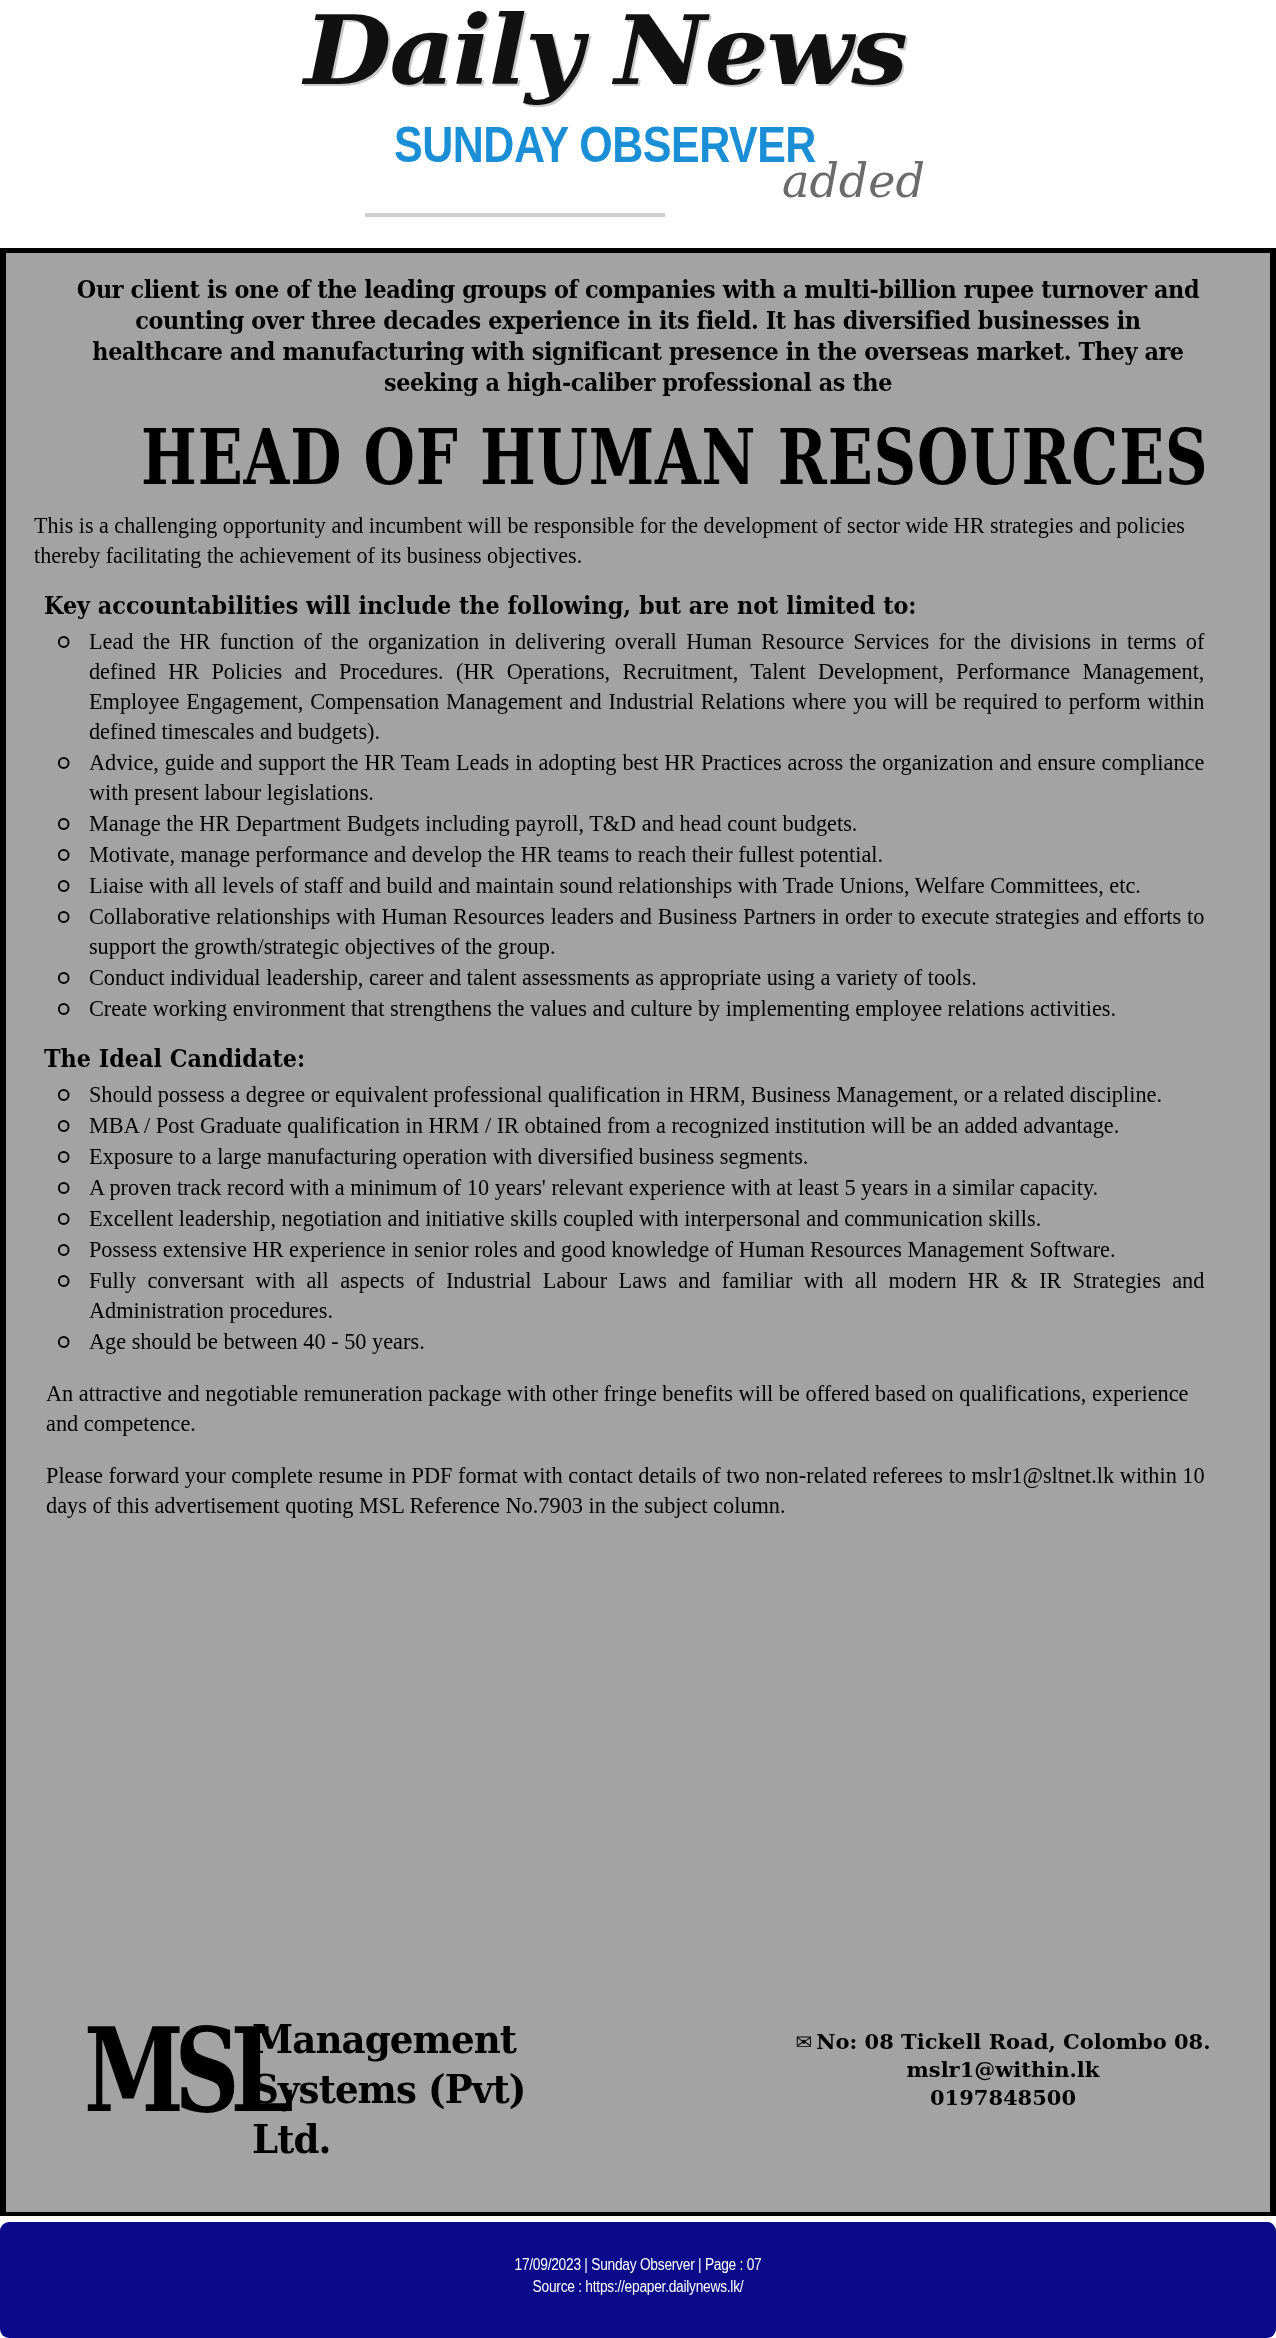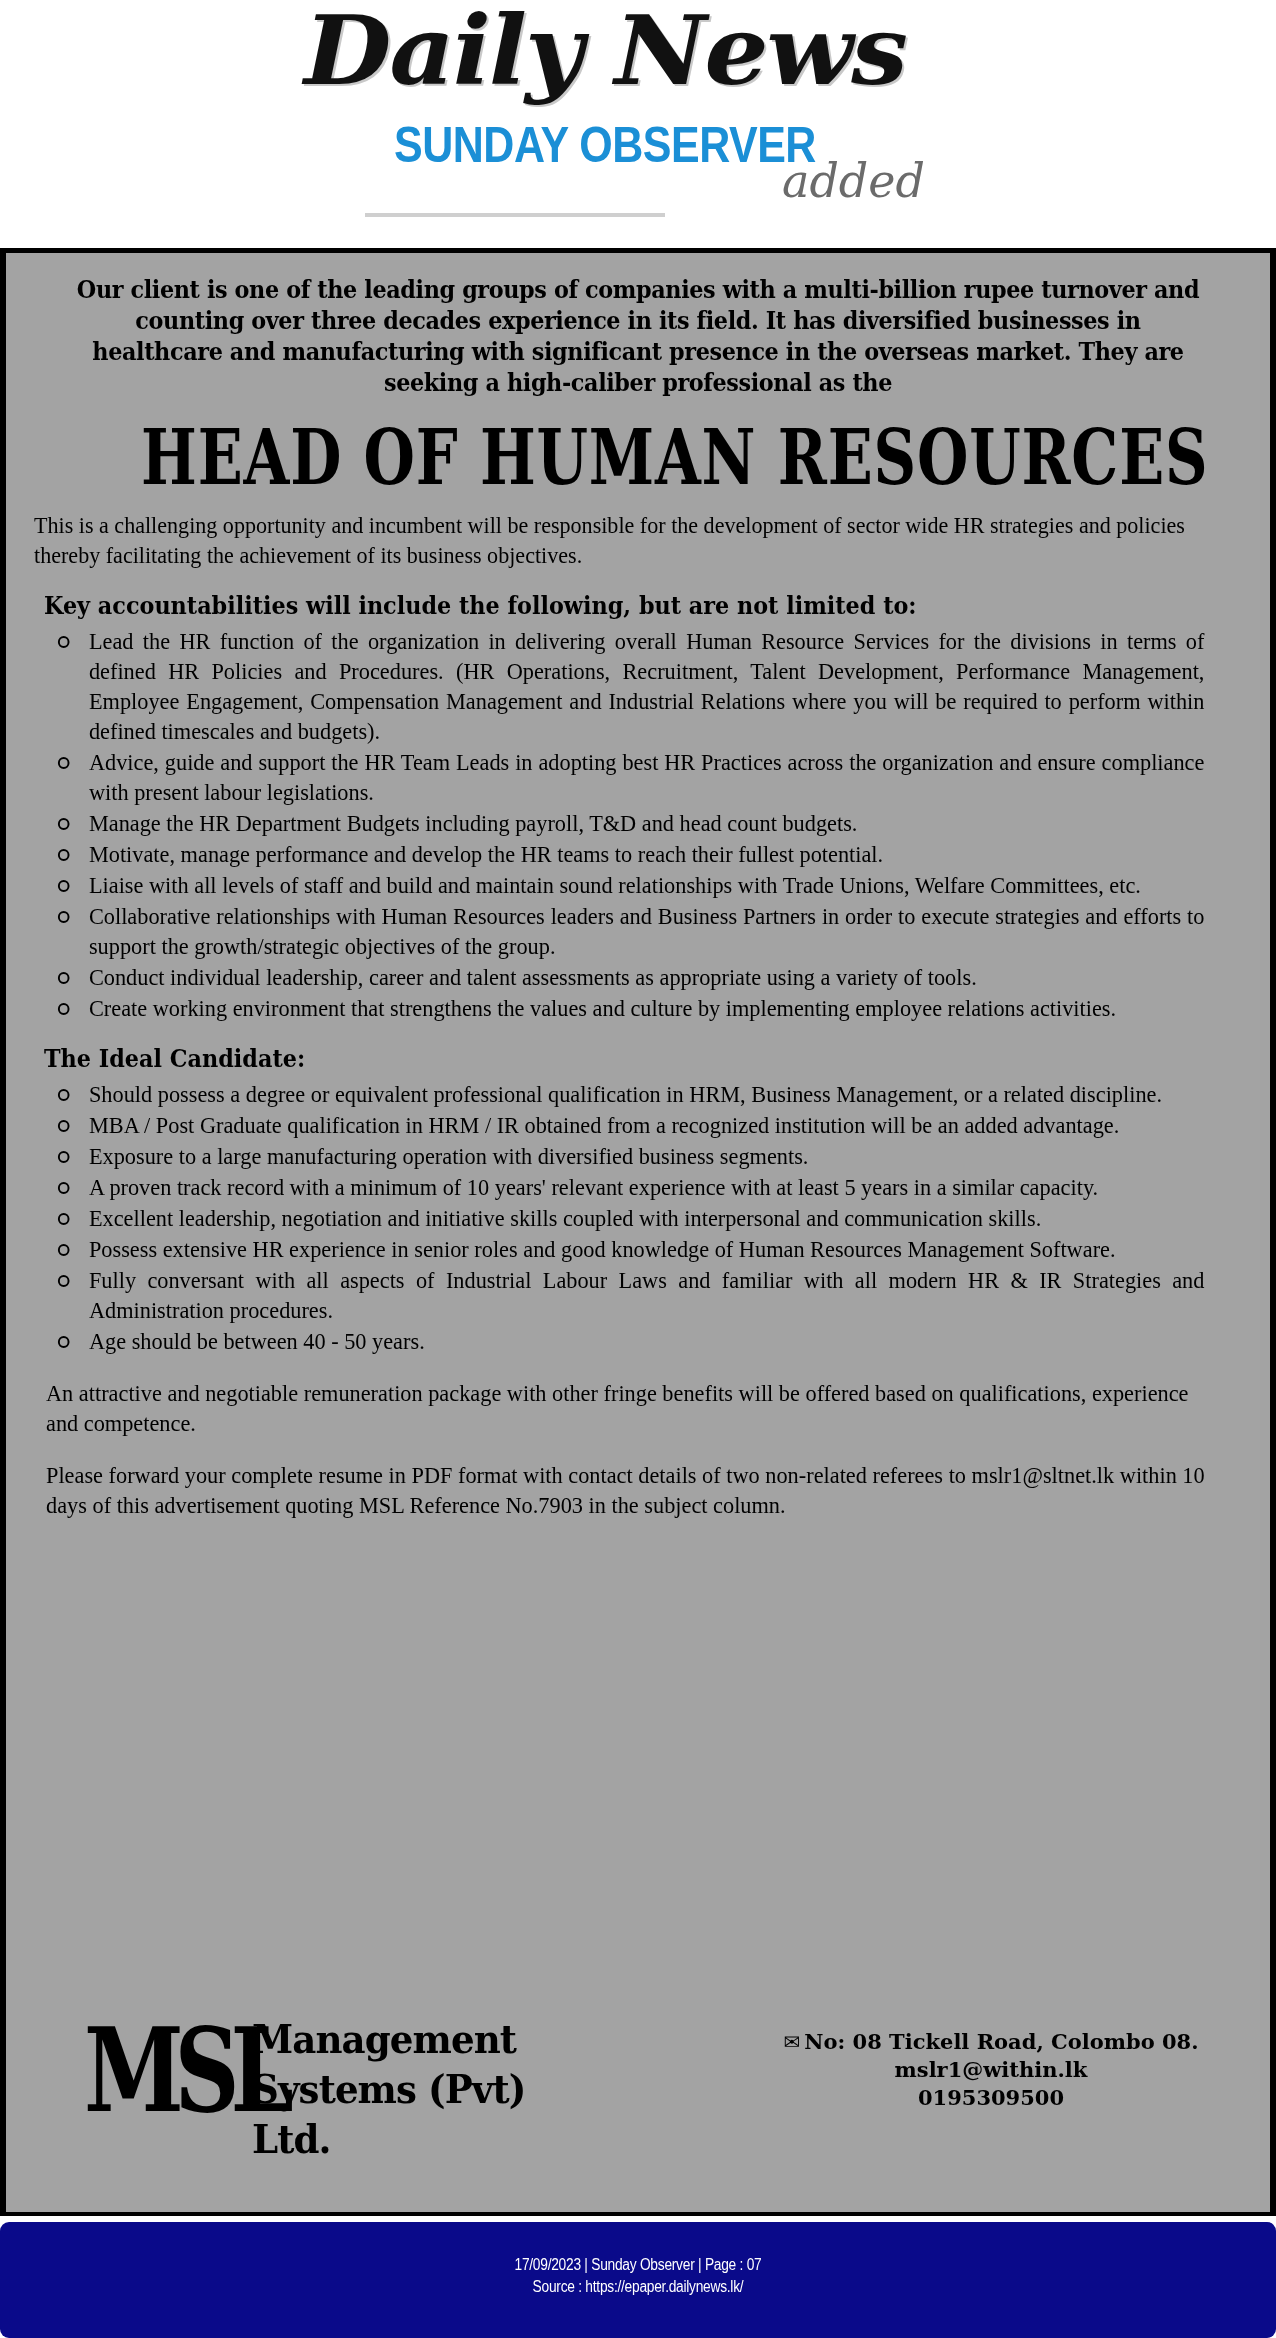--- a/index.html
+++ b/index.html
@@ -213,21 +213,21 @@
     font-family: "DejaVu Serif", serif;
     font-weight: bold;
     font-size: 40px;
     line-height: 50px;
     letter-spacing: -1px;
     transform: scaleX(0.93);
     transform-origin: left top;
   }
   .contact {
     position: absolute;
-    right: 64px;
+    right: 52px;
     top: 32px;
     width: 430px;
     text-align: center;
     font-family: "DejaVu Serif", serif;
     font-weight: bold;
     font-size: 21px;
     line-height: 28px;
   }
   .contact .envelope {
     font-weight: normal;
@@ -310,21 +310,21 @@
       <div class="logo-words">
         <div>Management</div>
         <div>Systems (Pvt) Ltd.</div>
       </div>
     </div>
     <div class="contact">
       <div>
         <span class="envelope">✉</span><span>No: 08 Tickell Road, Colombo 08.</span>
       </div>
       <div>mslr1@within.lk</div>
-      <div>0195309500</div>
+      <div>0197848500</div>
     </div>
   </div>
 
 </div>
 
 <div class="source-bar">
   <div class="line">17/09/2023 | Sunday Observer | Page : 07</div>
   <div class="line">Source : https://epaper.dailynews.lk/</div>
 </div>
 

